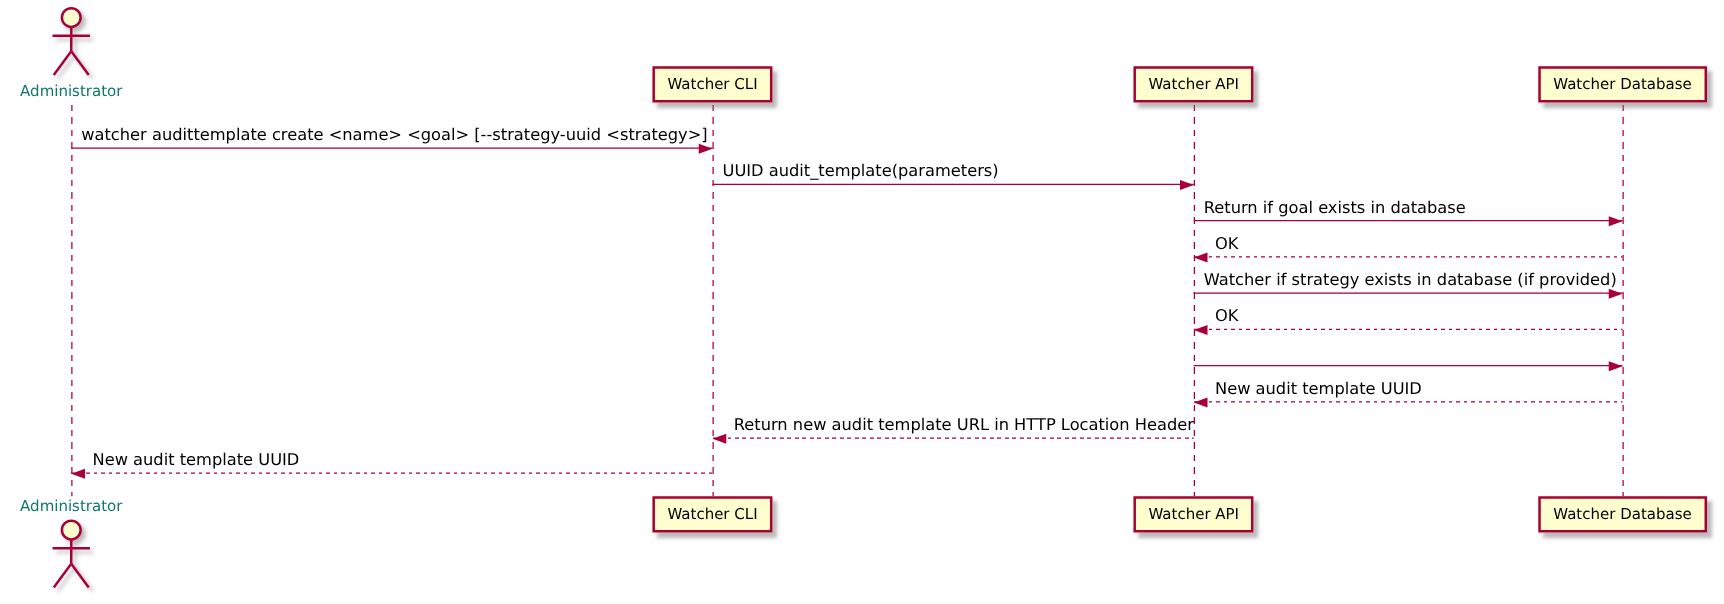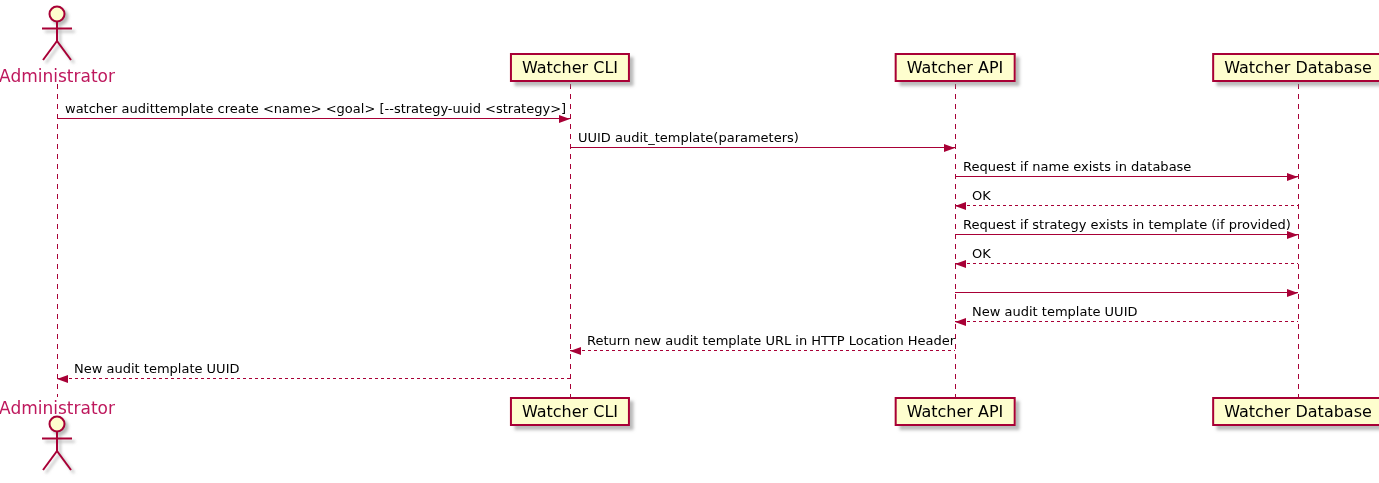--- a/index.html
+++ b/index.html
@@ -19,31 +19,31 @@
     position: absolute;
     width: 1px;
     background: repeating-linear-gradient(to bottom, var(--accent) 0 5px, transparent 5px 10px);
   }
   .participant {
     position: absolute;
     transform: translateX(-50%);
     background: var(--pfill);
     border: 2px solid var(--accent);
     color: #000;
-    font-size: 16px;
+    font-size: 12px;
     line-height: 25px;
     padding: 0 10px;
     white-space: nowrap;
     box-shadow: 4px 4px 3px rgba(130,130,130,0.55);
   }
   .actor-label {
     position: absolute;
     transform: translateX(-50%);
-    color: #be185d;
-    font-size: 17px;
+    color: #0f766e;
+    font-size: 12px;
     white-space: nowrap;
   }
   .actor-figure {
     position: absolute;
     transform: translateX(-50%);
     filter: drop-shadow(3px 3px 1.5px rgba(130,130,130,0.55));
   }
   .message {
     position: absolute;
     height: 20px;
@@ -110,31 +110,31 @@
       <span class="msg-label" style="left: 8px;">watcher audittemplate create &lt;name&gt; &lt;goal&gt; [--strategy-uuid &lt;strategy&gt;]</span>
       <div class="msg-line solid"></div>
       <div class="msg-arrow right"></div>
     </div>
     <div class="message" style="left: 570px; top: 128px; width: 385px;">
       <span class="msg-label" style="left: 8px;">UUID audit_template(parameters)</span>
       <div class="msg-line solid"></div>
       <div class="msg-arrow right"></div>
     </div>
     <div class="message" style="left: 955px; top: 157px; width: 343px;">
-      <span class="msg-label" style="left: 8px;">Request if name exists in database</span>
+      <span class="msg-label" style="left: 8px;">Return if goal exists in database</span>
       <div class="msg-line solid"></div>
       <div class="msg-arrow right"></div>
     </div>
     <div class="message" style="left: 955px; top: 186px; width: 343px;">
       <span class="msg-label" style="left: 17px;">OK</span>
       <div class="msg-line dashed"></div>
       <div class="msg-arrow left"></div>
     </div>
     <div class="message" style="left: 955px; top: 215px; width: 343px;">
-      <span class="msg-label" style="left: 8px;">Request if strategy exists in template (if provided)</span>
+      <span class="msg-label" style="left: 8px;">Watcher if strategy exists in database (if provided)</span>
       <div class="msg-line solid"></div>
       <div class="msg-arrow right"></div>
     </div>
     <div class="message" style="left: 955px; top: 244px; width: 343px;">
       <span class="msg-label" style="left: 17px;">OK</span>
       <div class="msg-line dashed"></div>
       <div class="msg-arrow left"></div>
     </div>
     <div class="message" style="left: 955px; top: 273px; width: 343px;">
       <div class="msg-line solid"></div>

